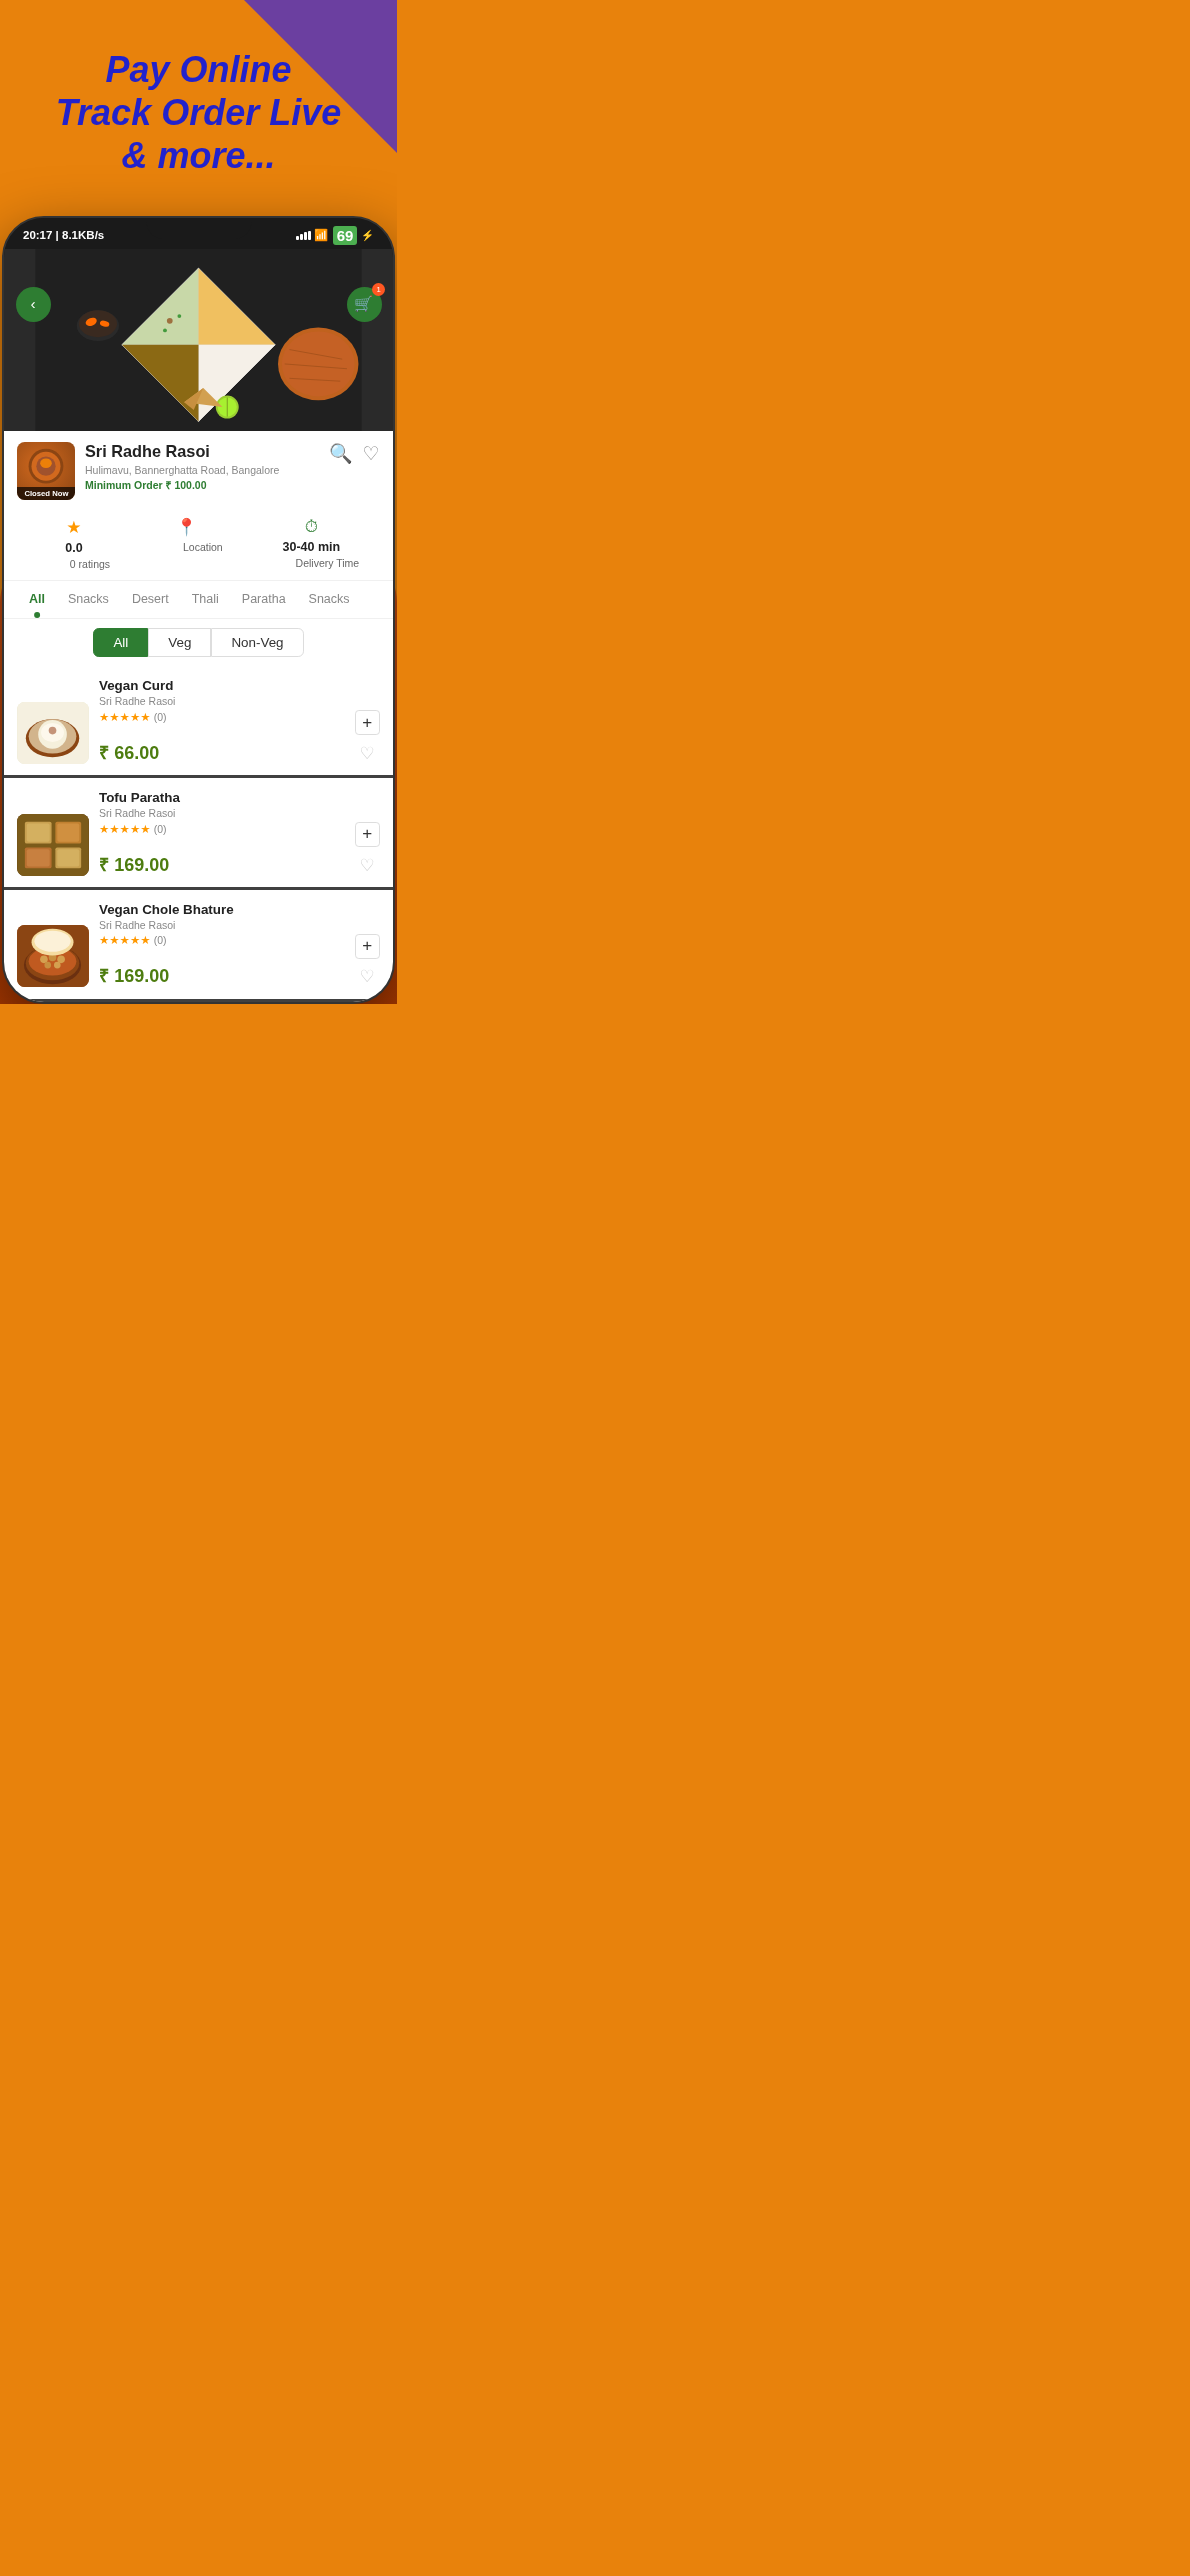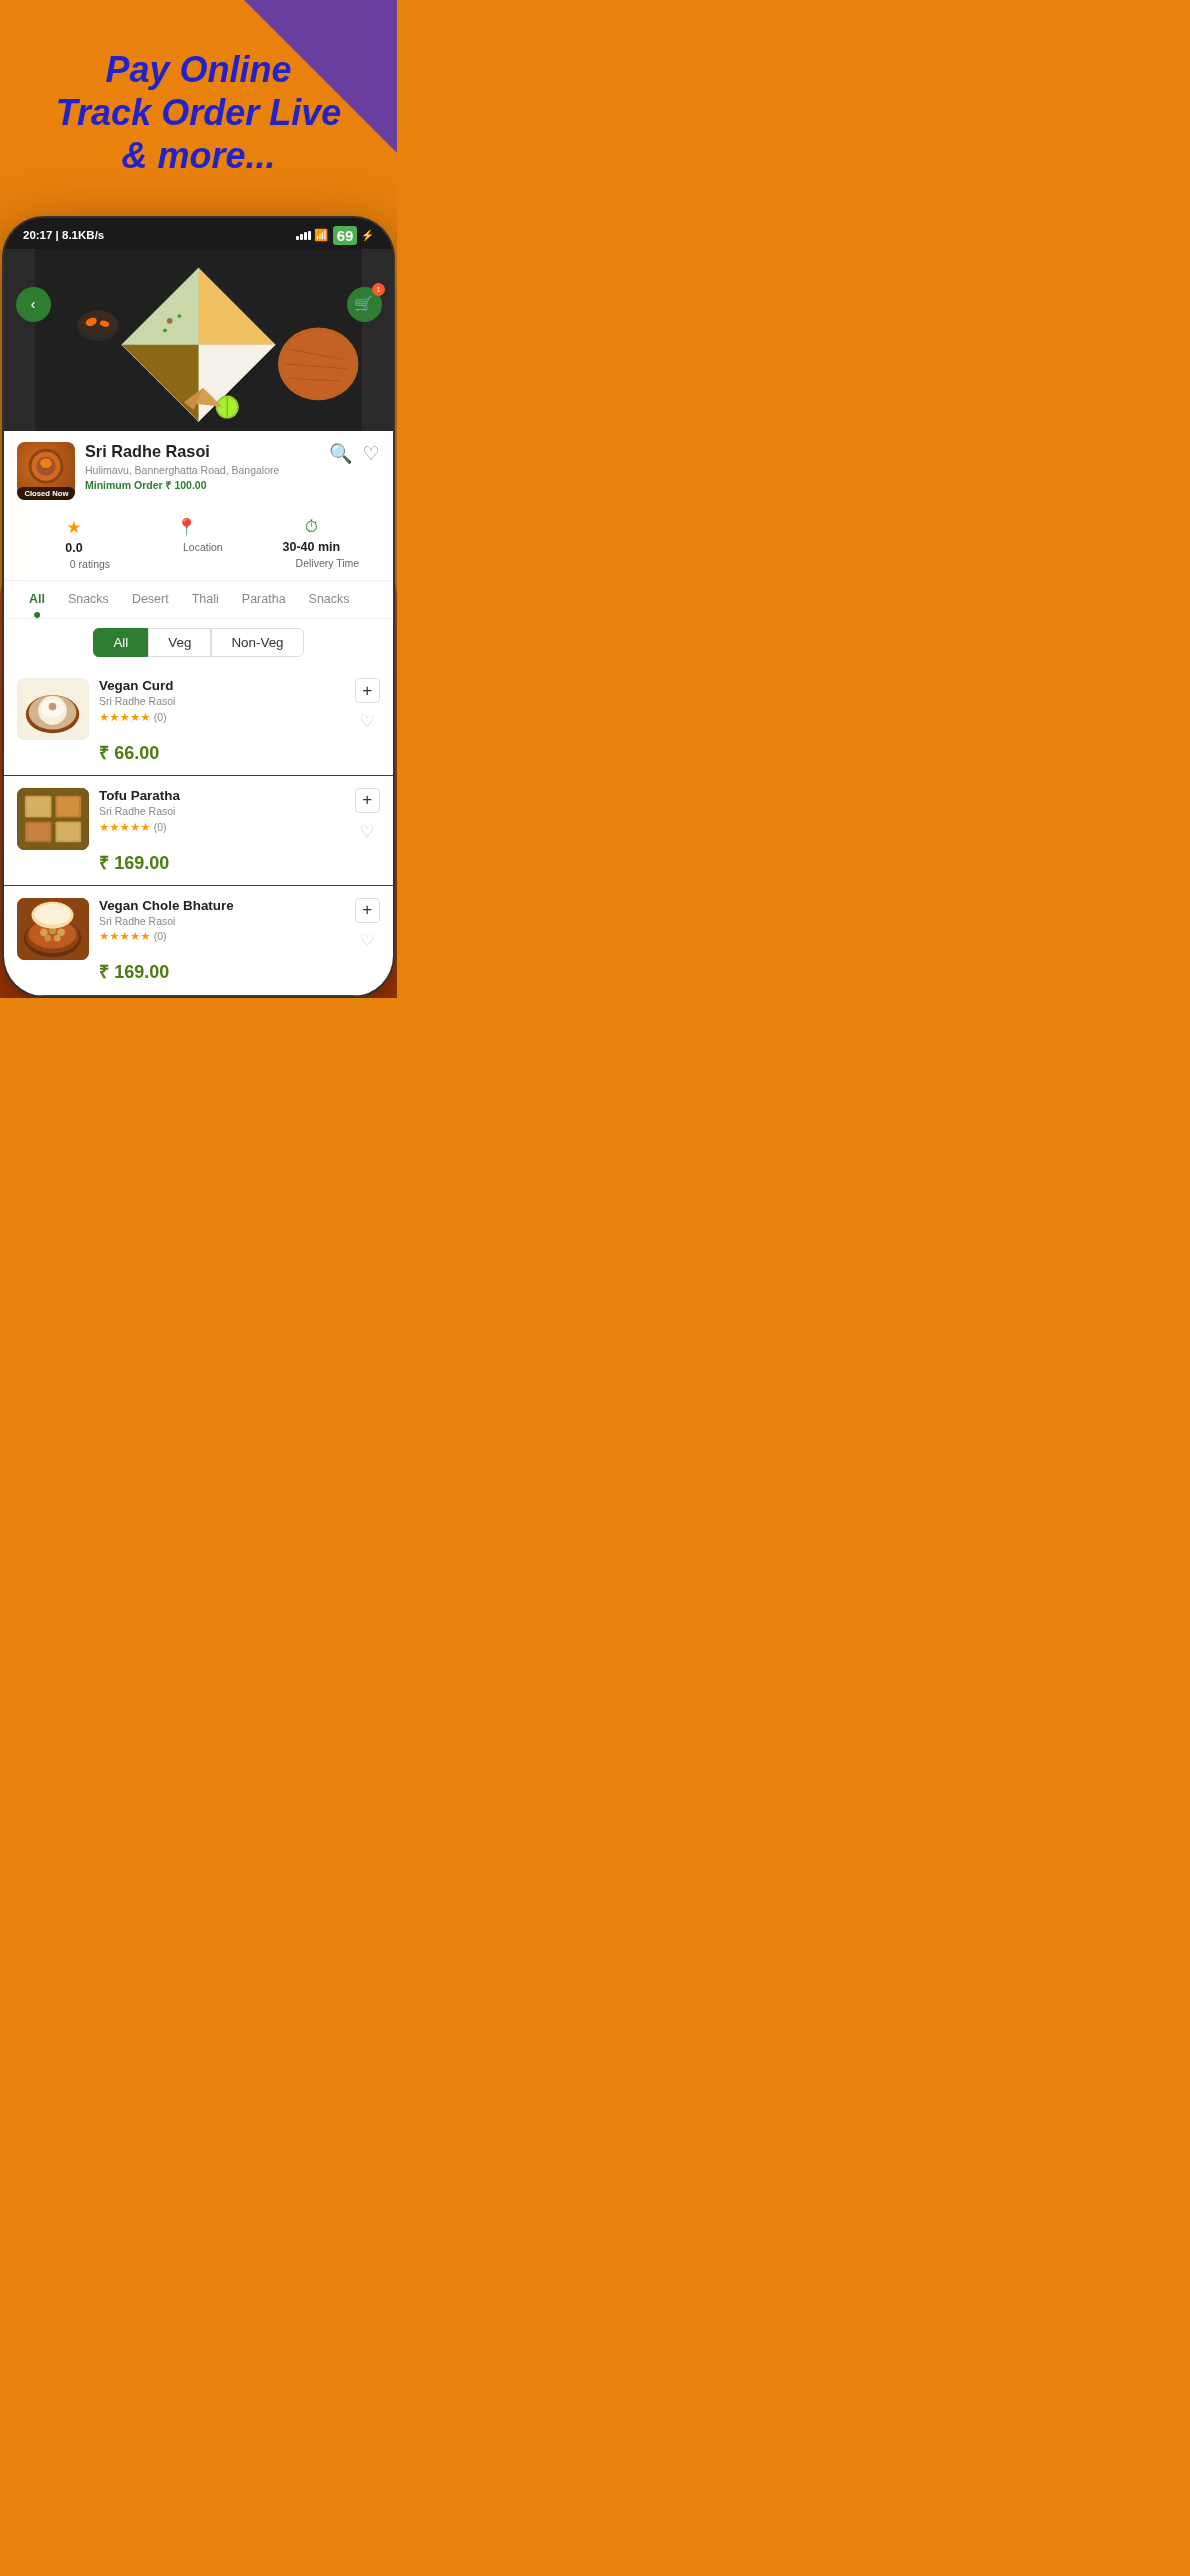--- a/index.html
+++ b/index.html
@@ -195,21 +195,20 @@
       position: absolute;
       bottom: 0;
       left: 0;
       right: 0;
       background: rgba(0,0,0,0.7);
       color: white;
       font-size: 7.7px;
       text-align: center;
       padding: 1.9px;
       font-weight: 600;
-      border-radius: 6px;
     }
     .restaurant-details { flex: 1; }
     .restaurant-name {
       font-size: 16.3px;
       font-weight: 700;
       color: #222;
       margin-bottom: 2.9px;
     }
     .restaurant-address {
       font-size: 10.5px;
@@ -318,24 +317,24 @@
       color: white;
       border-color: #2E7D32;
     }
     .diet-btn:first-child { border-radius: 5.8px 0 0 5.8px; }
     .diet-btn:last-child { border-radius: 0 5.8px 5.8px 0; }
 
     
     .menu-list { background: white; }
     .menu-item {
       display: flex;
-      align-items: flex-start;
+      align-items: flex-end;
       gap: 9.6px;
       padding: 11.5px 13.4px;
-      border-bottom: 1px solid #404040;
+      border-bottom: 3px solid #404040;
     }
     .item-img {
       width: 72px;
       height: 62px;
       border-radius: 7.7px;
       flex-shrink: 0;
       overflow: hidden;
     }
     .item-img-curd {
       background: radial-gradient(circle, #f5f5dc, #e8e8d0);

